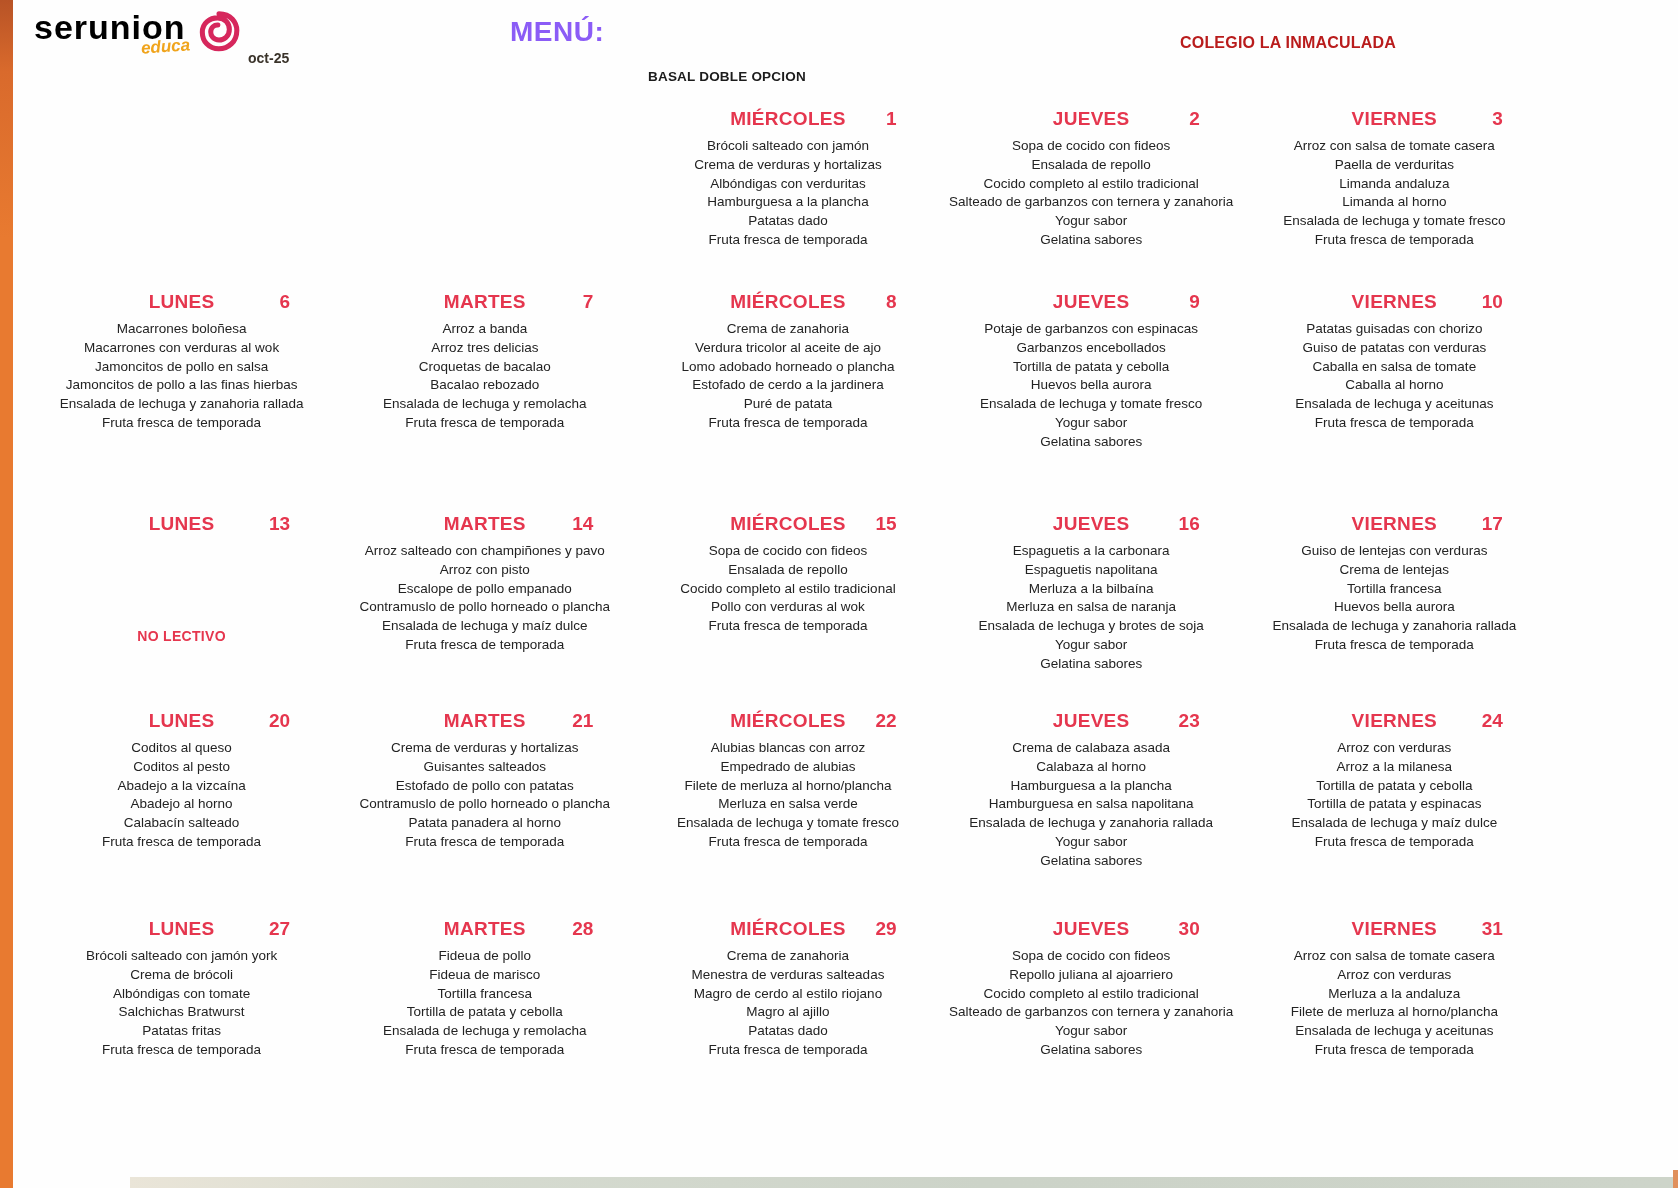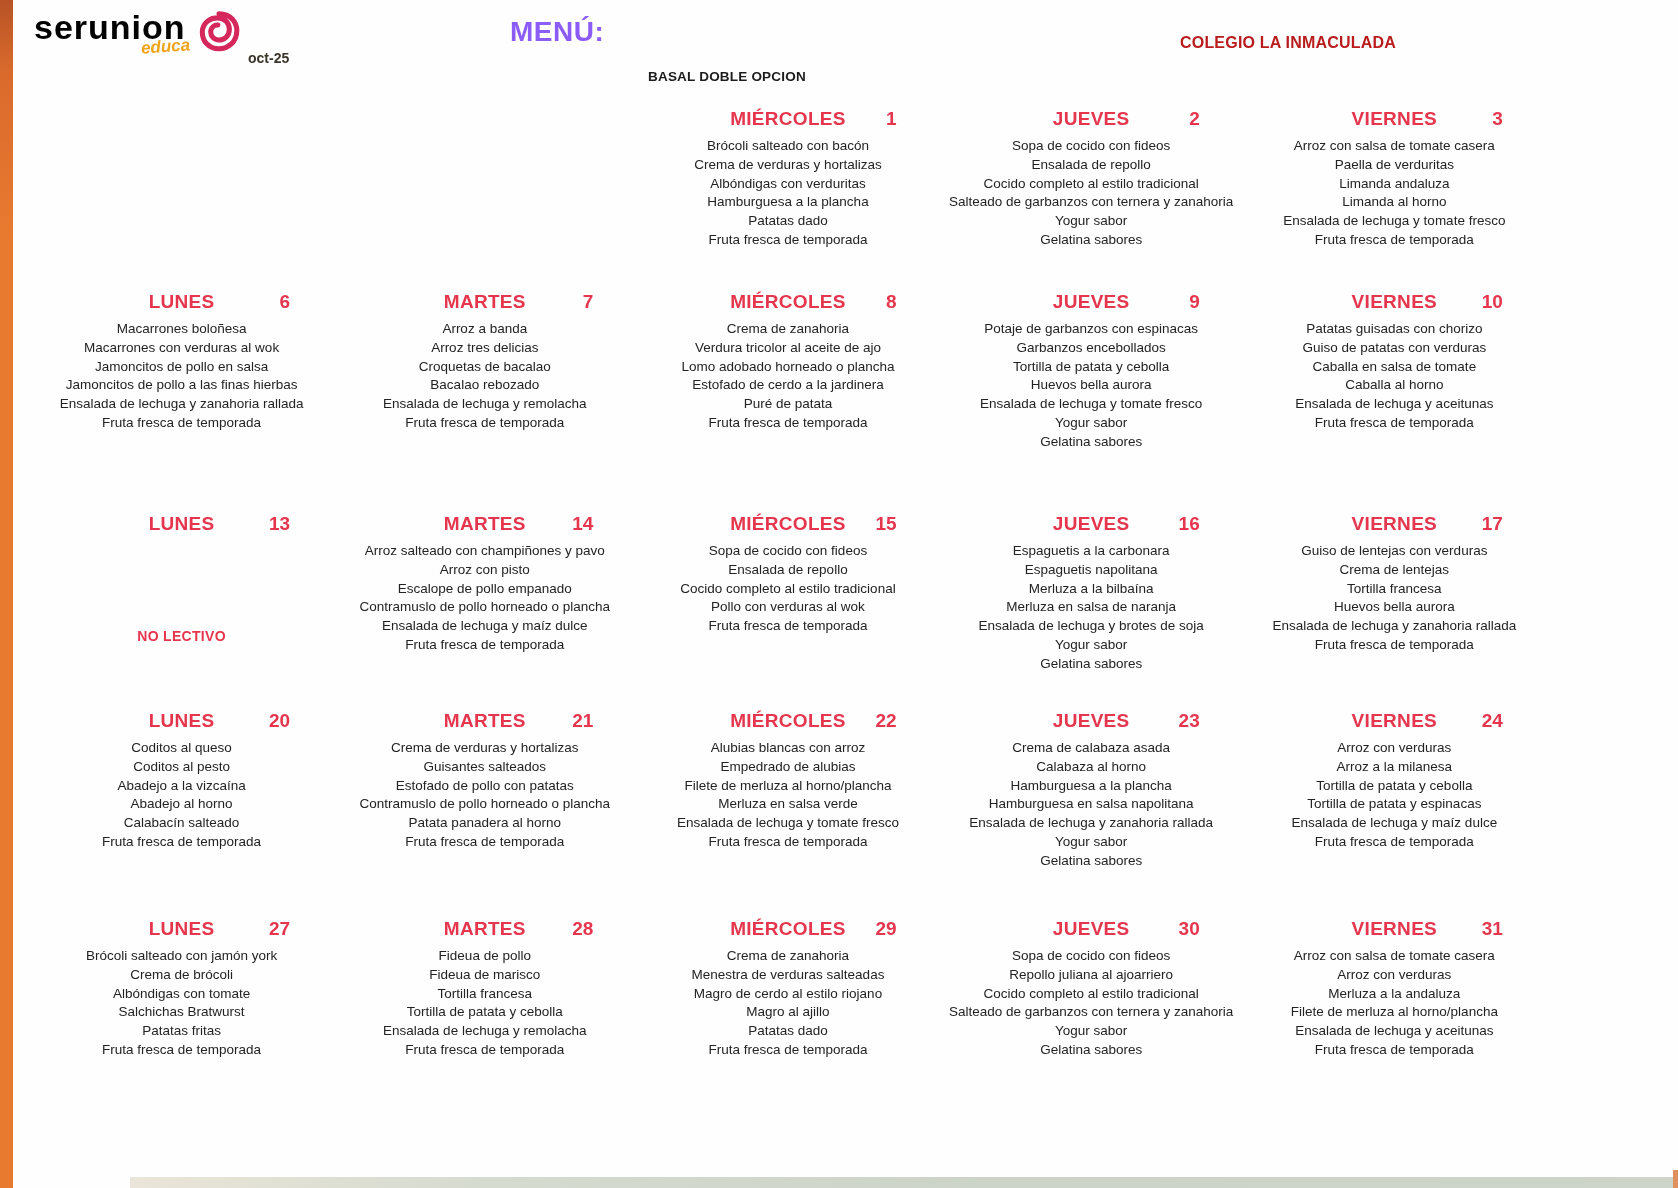--- a/index.html
+++ b/index.html
@@ -85,21 +85,21 @@
 <span class="menu-label">MENÚ:</span>
 <span class="menu-type">BASAL DOBLE OPCION</span>
 <span class="school">COLEGIO LA INMACULADA</span>
 
 <main id="calendar">
     <div class="week-row" style="top: 108px;">
       <div class="day-cell"></div>
       <div class="day-cell"></div>
       <div class="day-cell">
         <div class="day-header"><span class="day-name">MIÉRCOLES</span><span class="day-num">1</span></div>
-        <div class="menu-item">Brócoli salteado con bacón</div>
+        <div class="menu-item">Brócoli salteado con jamón</div>
         <div class="menu-item">Crema de verduras y hortalizas</div>
         <div class="menu-item">Albóndigas con verduritas</div>
         <div class="menu-item">Hamburguesa a la plancha</div>
         <div class="menu-item">Patatas dado</div>
         <div class="menu-item">Fruta fresca de temporada</div>
       </div>
       <div class="day-cell">
         <div class="day-header"><span class="day-name">JUEVES</span><span class="day-num">2</span></div>
         <div class="menu-item">Sopa de cocido con fideos</div>
         <div class="menu-item">Ensalada de repollo</div>

